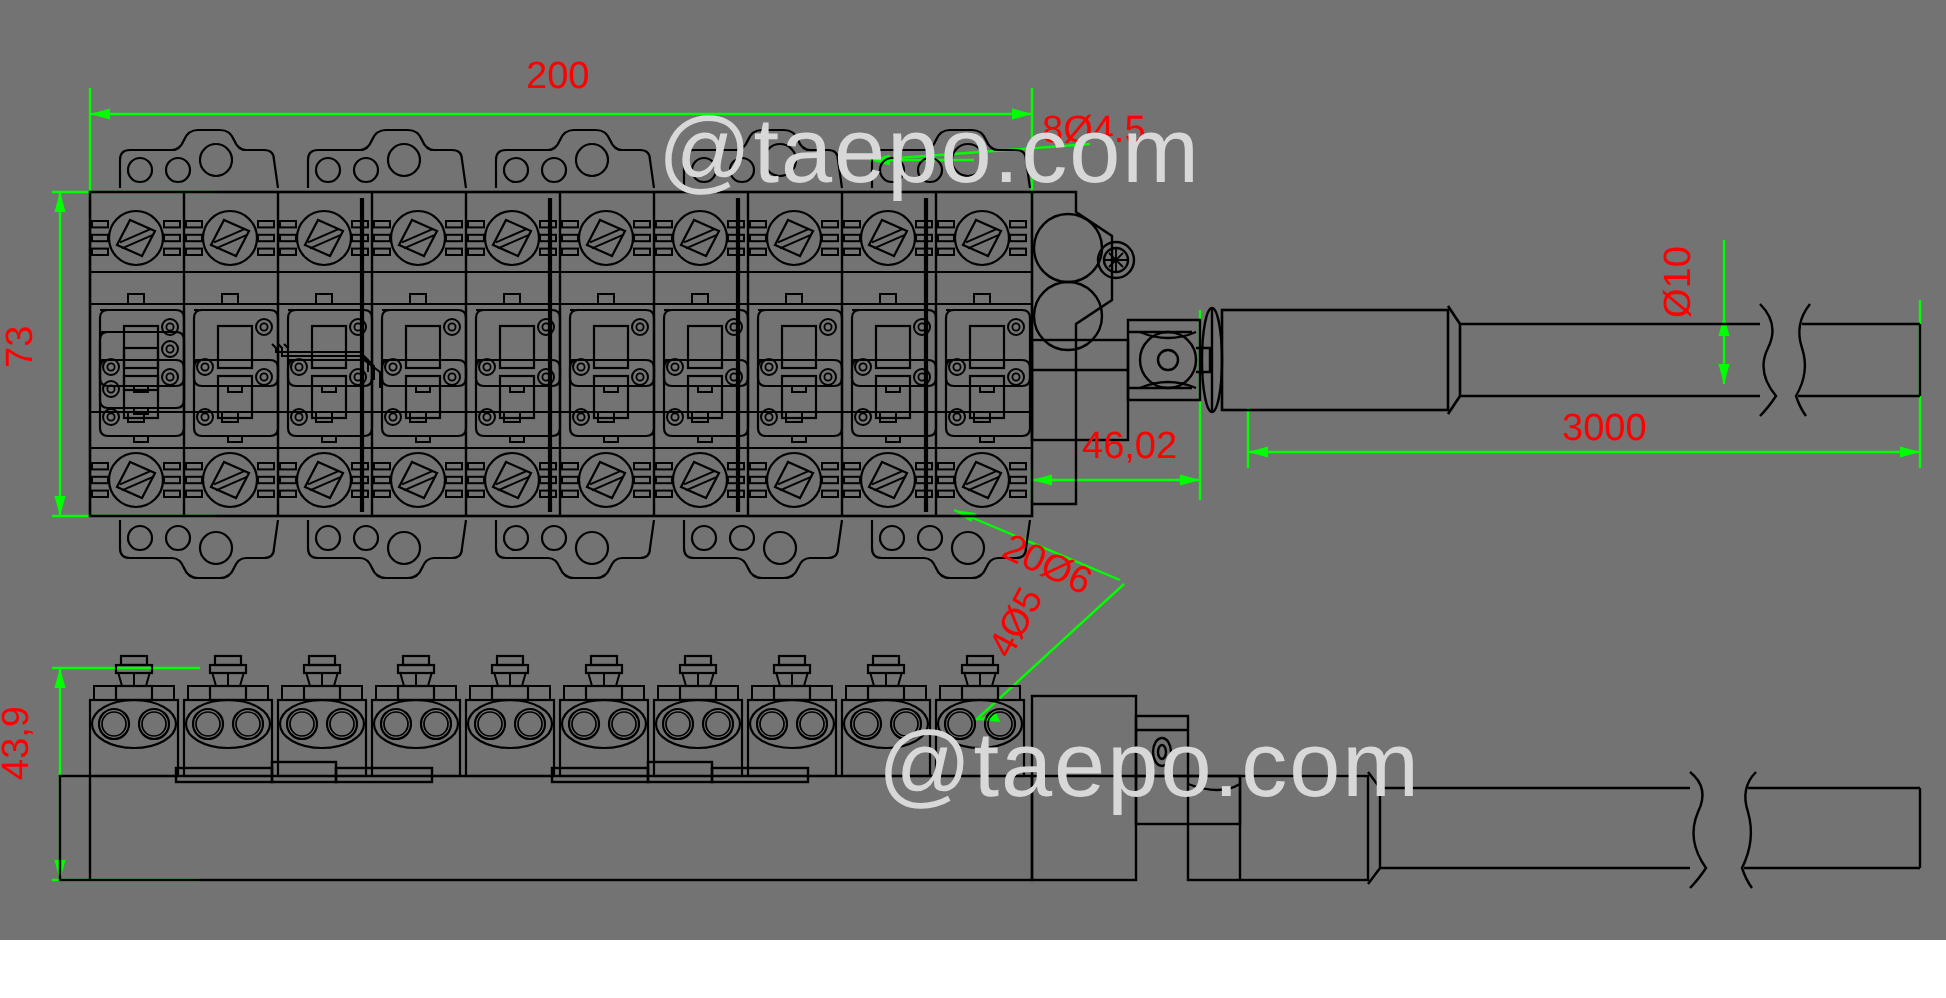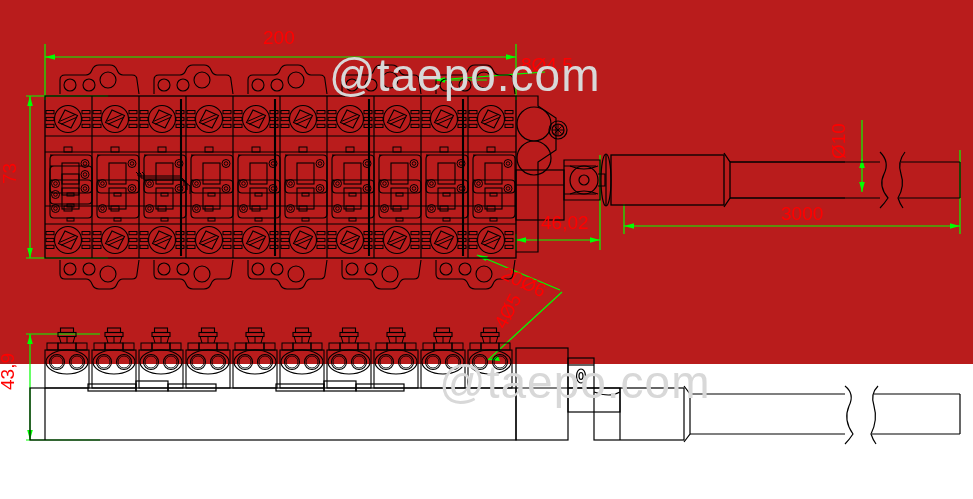--- a/index.html
+++ b/index.html
@@ -1,18 +1,18 @@
 <!DOCTYPE html>
 <html><head>
 <meta charset="utf-8">
 <style>
   html,body{margin:0;padding:0;background:#ffffff;}
   body{width:973px;height:499px;overflow:hidden;
        font-family:"Liberation Sans", sans-serif;}
-  #stage{position:relative;width:973px;height:364px;background:#b91c1c;text-align:right;}
+  #stage{position:relative;width:973px;height:470px;background:#737373;text-align:right;}
   #stage svg{position:absolute;left:0;top:0;}
   .wm{position:absolute;color:#d8d8d8;font-size:46px;letter-spacing:1px;
       font-family:"Liberation Sans", sans-serif;user-select:none;
       white-space:nowrap;font-weight:400;margin-left:39px;}
 </style>
 </head>
 <body>
 
 <div id="stage">
 

